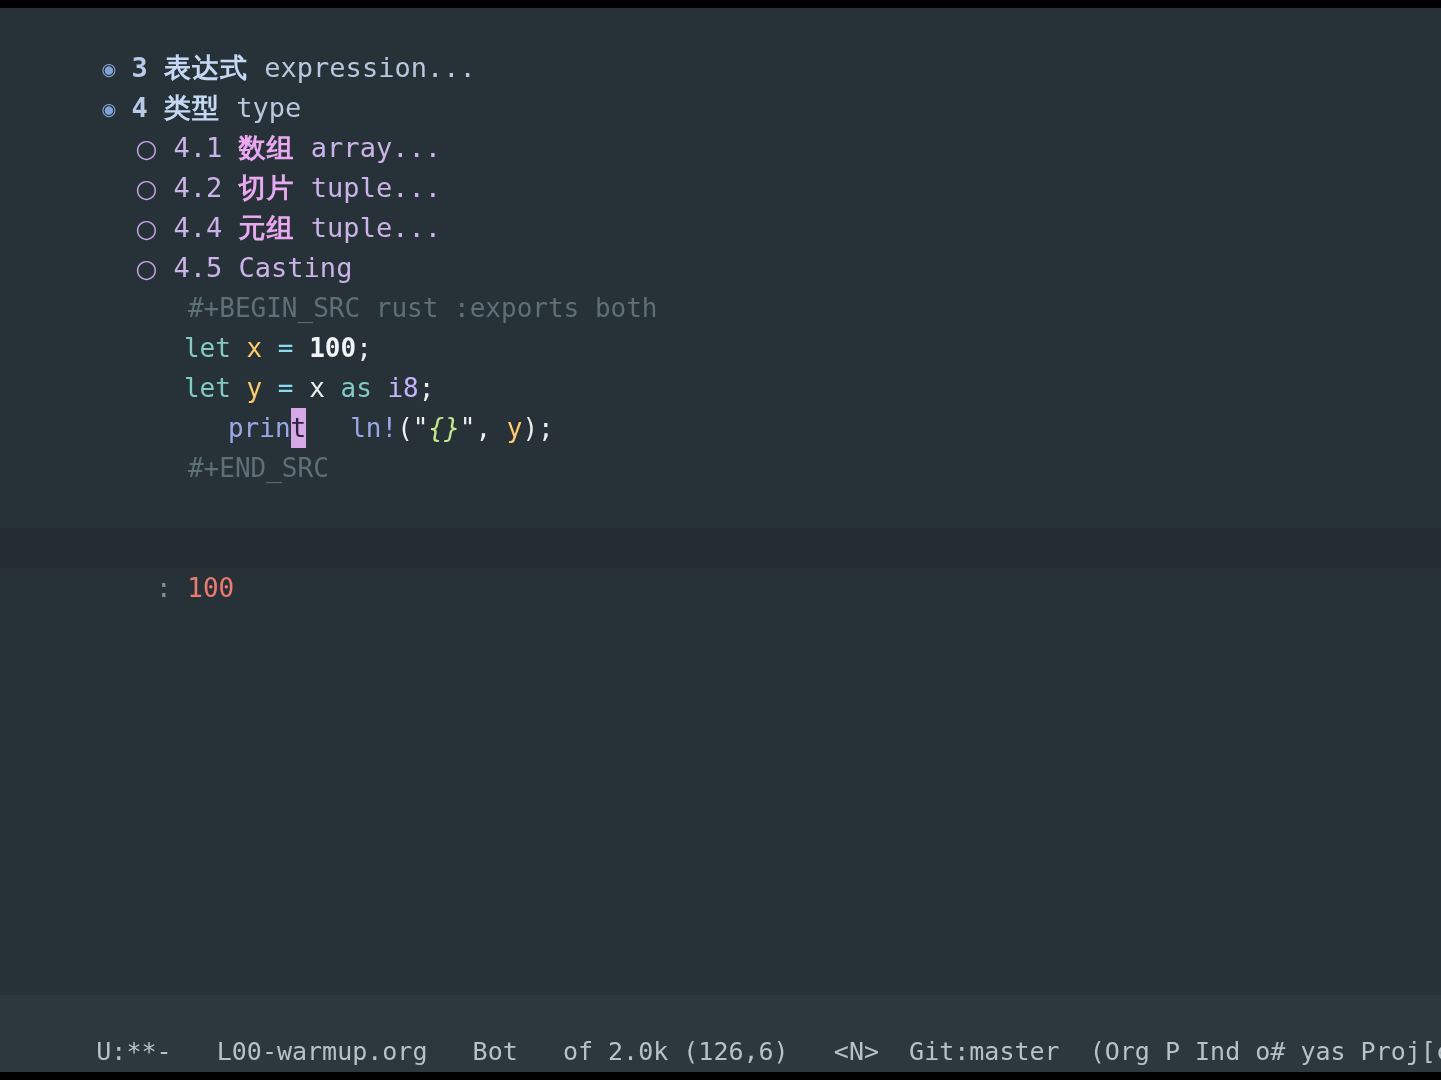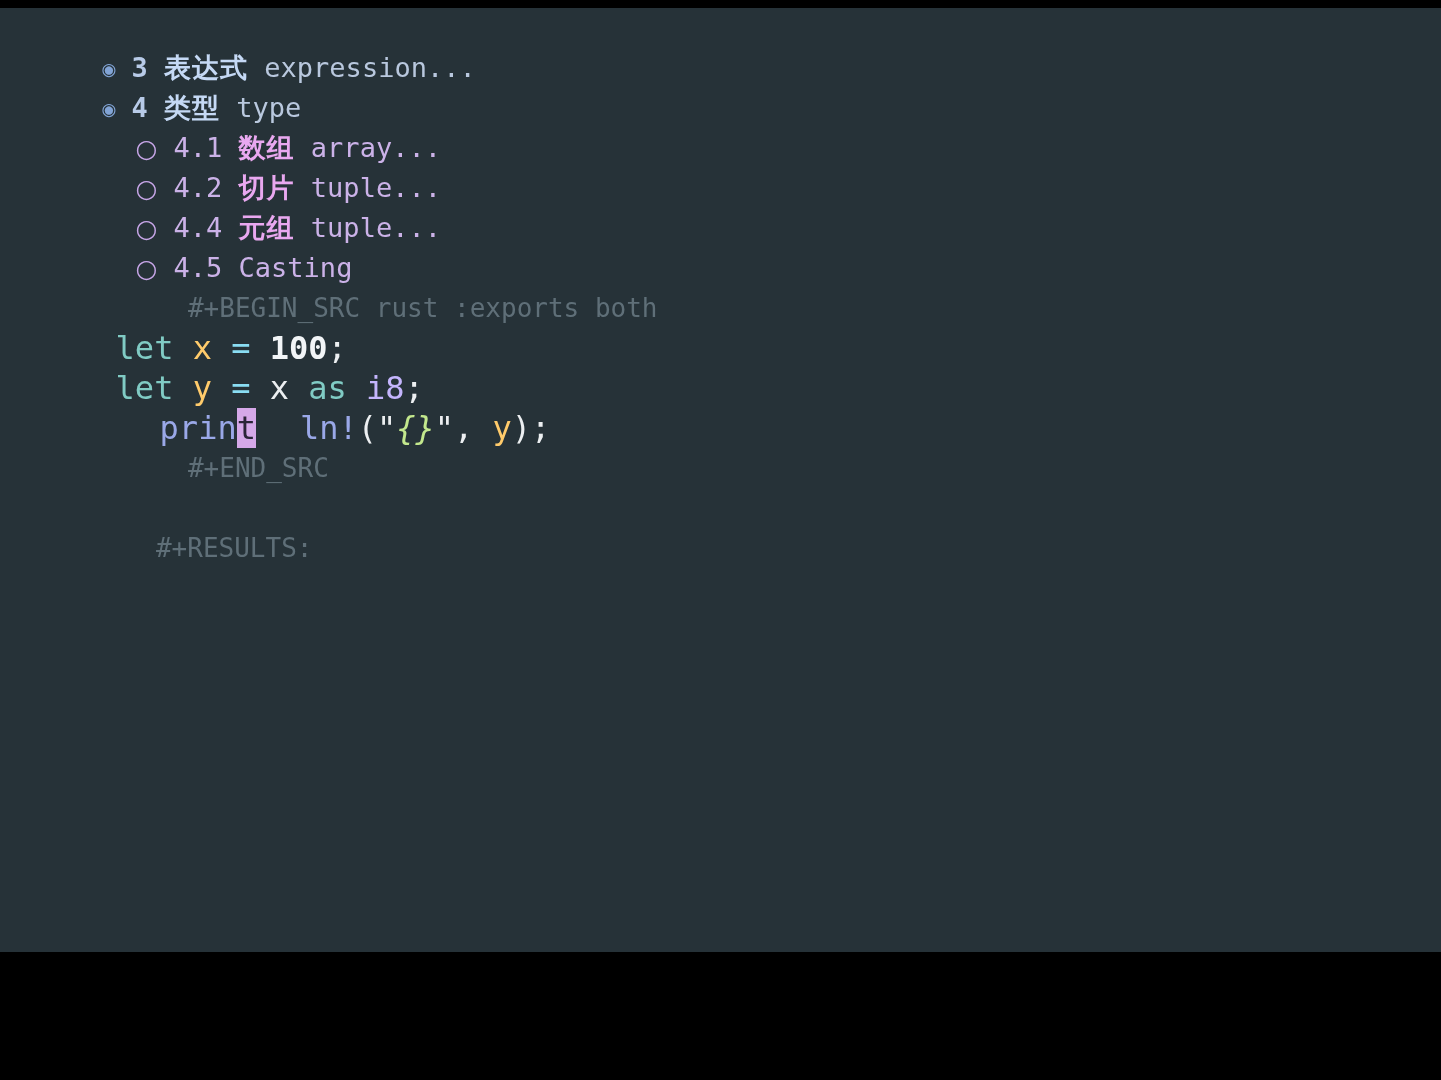--- a/index.html
+++ b/index.html
@@ -13,21 +13,21 @@
     overflow: hidden;
     font-family: "DejaVu Sans Mono", "Liberation Mono", monospace;
   }
 
   
   #frame {
     position: absolute;
     left: 0;
     top: 8px;
     width: 1441px;
-    height: 944px;
+    height: 1064px;
     background: #263238;
     overflow: hidden;
   }
 
   
   #buffer {
     position: absolute;
     left: 0;
     top: 0;
     width: 1441px;
@@ -74,21 +74,21 @@
   .h1num   { color: #b8cbe8; font-weight: bold; }
   .h1cn    { color: #c5d9f5; font-weight: bold; font-family: "DejaVu Sans", sans-serif; letter-spacing: 1px;}
   .h1en    { color: #b9c8de; }
 
   .h2num   { color: #cbb2e8; margin-top: 15px; }
   .h2cn    { color: #e9a8f0; font-weight: bold; font-family: "DejaVu Sans", sans-serif; letter-spacing: 1px;}
   .h2en    { color: #cbb2e8; }
 
   
   .srcline { padding-left: 94px; font-size: 26px; }
-  .srcbody { font-size: 32px; }
+  .srcbody { padding-left: 90px; font-size: 26px; }
   .kw-meta { color: #5f6f78; }
   .kw      { color: #80cbc4; }
   .var     { color: #ffcb6b; }
   .plain   { color: #eceff1; }
   .op      { color: #89ddf3; }
   .num     { color: #f2f5f7; font-weight: bold; }
   .type    { color: #c4b5fd; }
   .macro   { color: #9aa8e8; margin-left: 44px; }
   .str     { color: #eceff1; }
   .fmt     { color: #c3e88d; font-style: italic; }
@@ -193,20 +193,23 @@
     <div class="line srcline">
       <span class="kw-meta">#+END_SRC</span>
     </div>
 
     <div class="line">&nbsp;</div>
 
     <div class="line resline">
       <span class="kw-meta">#+RESULTS:</span>
     </div>
 
+    <div class="line resrow">
+      <span class="resline"><span class="rescolon">:</span><span class="rescolon"> </span><span class="resval">100</span></span>
+    </div>
 
   </div>
 
   <div id="modeline">
     <div class="mlrow">
       <span>U:**-   L00-warmup.org   Bot   of 2.0k (126,6)   &lt;N&gt;  Git:master  (Org P Ind o# yas Proj[cis198:gene</span>
     </div>
     <div class="mlrow">
       
     </div>

